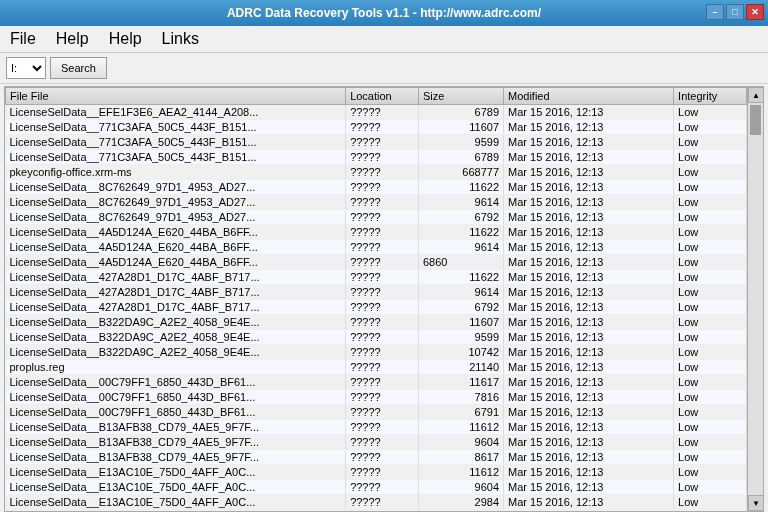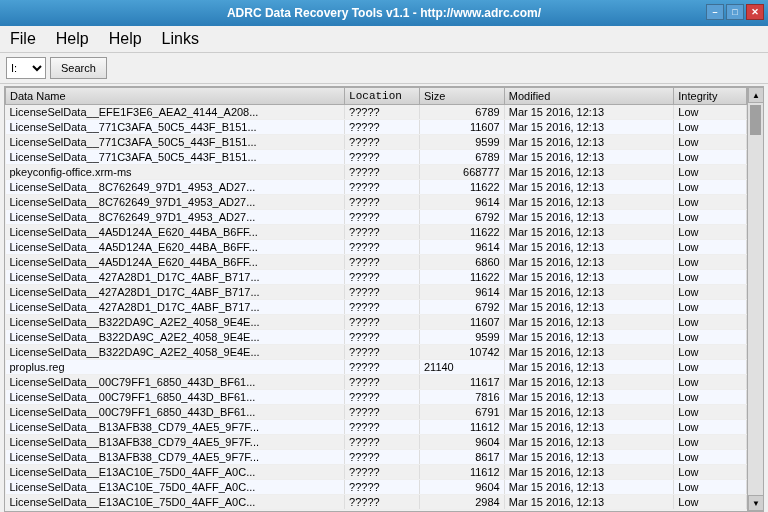--- a/index.html
+++ b/index.html
@@ -123,21 +123,21 @@
     }
     .file-table tbody tr:nth-child(even) { background: #f5f8ff; }
     .file-table tbody td {
       border-right: 1px solid #ddd;
       border-bottom: 1px solid #eee;
       padding: 1px 4px;
       white-space: nowrap;
       overflow: hidden;
     }
     .col-name { width: 280px; }
-    .col-location { width: 60px; font-family: Liberation Mono, monospace; }
+    .col-location { width: 60px; }
     .col-size { width: 70px; text-align: right; }
     .col-modified { width: 140px; }
     .col-integrity { width: 60px; }
     .main-content {
       display: flex;
       flex-direction: column;
       height: calc(512px - 28px - 24px - 30px);
     }
     .scrollbar-v {
       width: 16px;
@@ -201,21 +201,21 @@
   <button class="search-btn">Search</button>
 </div>
 
 <div class="main-content">
 
   <div class="table-wrapper">
     <div class="table-scroll">
       <table class="file-table">
         <thead>
           <tr>
-            <th class="col-name">Data Name</th>
+            <th class="col-name">File File</th>
             <th class="col-location">Location</th>
             <th class="col-size">Size</th>
             <th class="col-modified">Modified</th>
             <th class="col-integrity">Integrity</th>
           </tr>
         </thead>
         <tbody id="table-body">
         <tr>
               <td>LicenseSelData__EFE1F3E6_AEA2_4144_A208...</td>
               <td>?????</td>
@@ -282,21 +282,21 @@
             <tr>
               <td>LicenseSelData__4A5D124A_E620_44BA_B6FF...</td>
               <td>?????</td>
               <td style="text-align: right;">9614</td>
               <td>Mar 15 2016, 12:13</td>
               <td>Low</td>
             </tr>
             <tr>
               <td>LicenseSelData__4A5D124A_E620_44BA_B6FF...</td>
               <td>?????</td>
-              <td style="text-align: right;">6860</td>
+              <td style="text-align: left;">6860</td>
               <td>Mar 15 2016, 12:13</td>
               <td>Low</td>
             </tr>
             <tr>
               <td>LicenseSelData__427A28D1_D17C_4ABF_B717...</td>
               <td>?????</td>
               <td style="text-align: right;">11622</td>
               <td>Mar 15 2016, 12:13</td>
               <td>Low</td>
             </tr>
@@ -331,21 +331,21 @@
             <tr>
               <td>LicenseSelData__B322DA9C_A2E2_4058_9E4E...</td>
               <td>?????</td>
               <td style="text-align: right;">10742</td>
               <td>Mar 15 2016, 12:13</td>
               <td>Low</td>
             </tr>
             <tr>
               <td>proplus.reg</td>
               <td>?????</td>
-              <td style="">21140</td>
+              <td style="text-align: right;">21140</td>
               <td>Mar 15 2016, 12:13</td>
               <td>Low</td>
             </tr>
             <tr>
               <td>LicenseSelData__00C79FF1_6850_443D_BF61...</td>
               <td>?????</td>
               <td style="text-align: right;">11617</td>
               <td>Mar 15 2016, 12:13</td>
               <td>Low</td>
             </tr>

